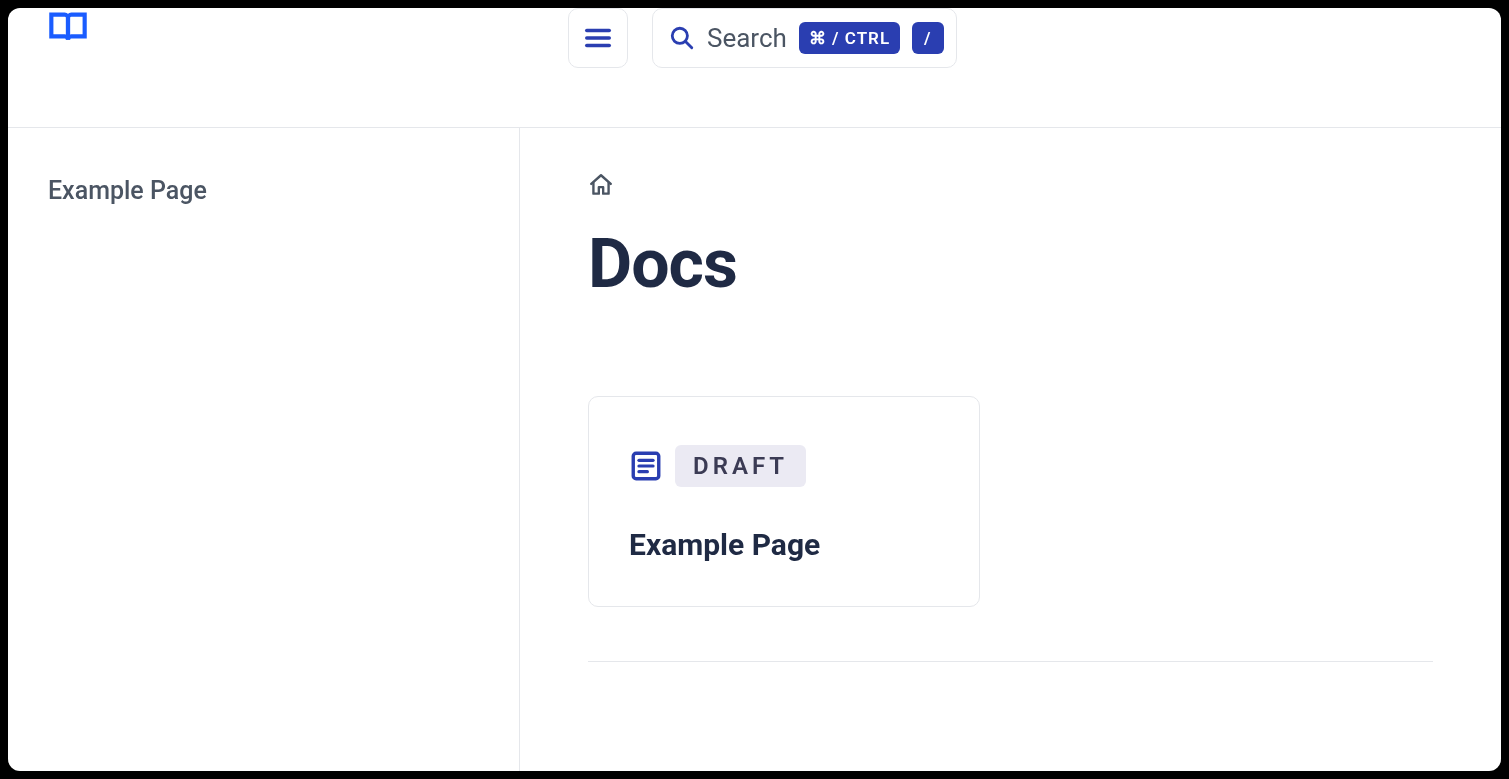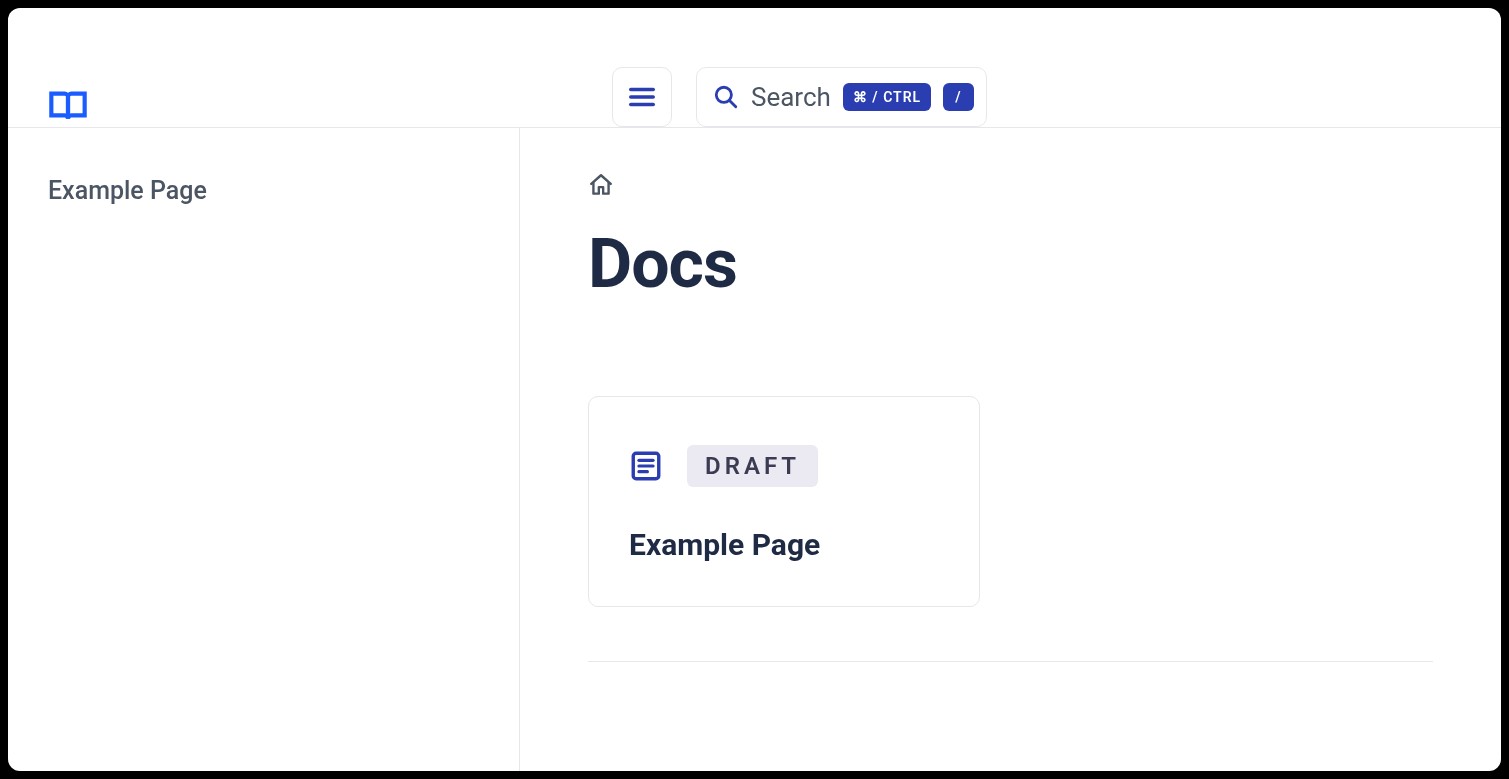--- a/index.html
+++ b/index.html
@@ -16,23 +16,22 @@
     border-radius: 12px;
     overflow: hidden;
     display: flex;
     flex-direction: column;
   }
   
   .header {
     height: 120px;
     border-bottom: 1px solid #e5e7eb;
     display: flex;
-    align-items: flex-end;
+    align-items: flex-start;
     padding: 0 40px;
-    gap: 44px;
   }
   .logo {
     display: flex;
     align-items: center;
   }
   .header-right {
     margin-left: 480px;
     display: flex;
     align-items: center;
     gap: 24px;
@@ -57,21 +56,21 @@
     gap: 12px;
     cursor: pointer;
   }
   .search-placeholder {
     font-size: 26px;
     color: #4b5563;
   }
   .kbd {
     background: #2a3eb1;
     color: #fff;
-    font-size: 14px;
+    font-size: 17px;
     font-weight: 600;
     letter-spacing: 1px;
     padding: 6px 10px;
     border-radius: 6px;
     display: inline-flex;
     align-items: center;
   }
   .kbd.small { padding: 6px 12px; }
   
   .body {
@@ -107,21 +106,21 @@
   .card {
     width: 392px;
     border: 1px solid #e5e7eb;
     border-radius: 10px;
     padding: 48px 40px 44px 40px;
     cursor: pointer;
   }
   .card-header {
     display: flex;
     align-items: center;
-    gap: 24px;
+    gap: 12px;
     margin-bottom: 40px;
   }
   .badge {
     background: #ebeaf3;
     color: #3b3b54;
     font-size: 24px;
     font-weight: 600;
     letter-spacing: 4px;
     padding: 7px 18px;
     border-radius: 6px;

